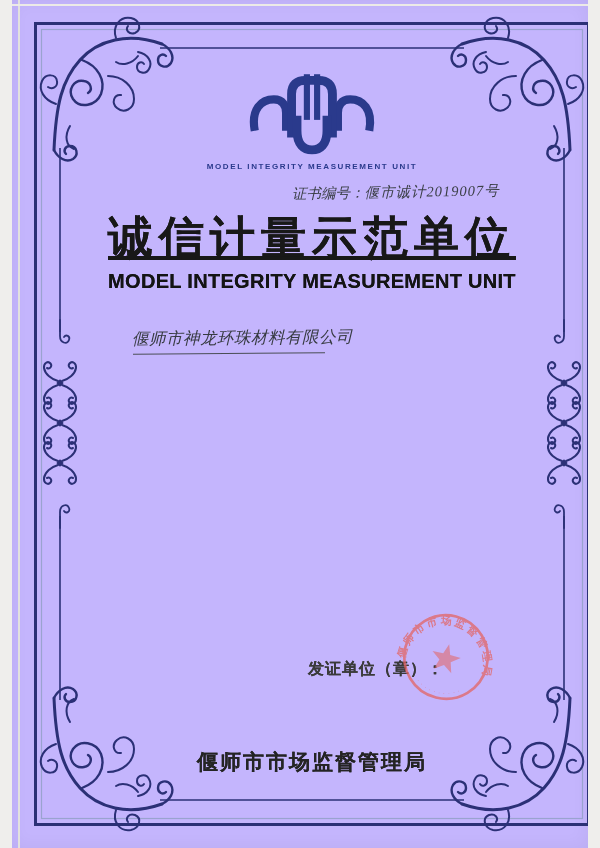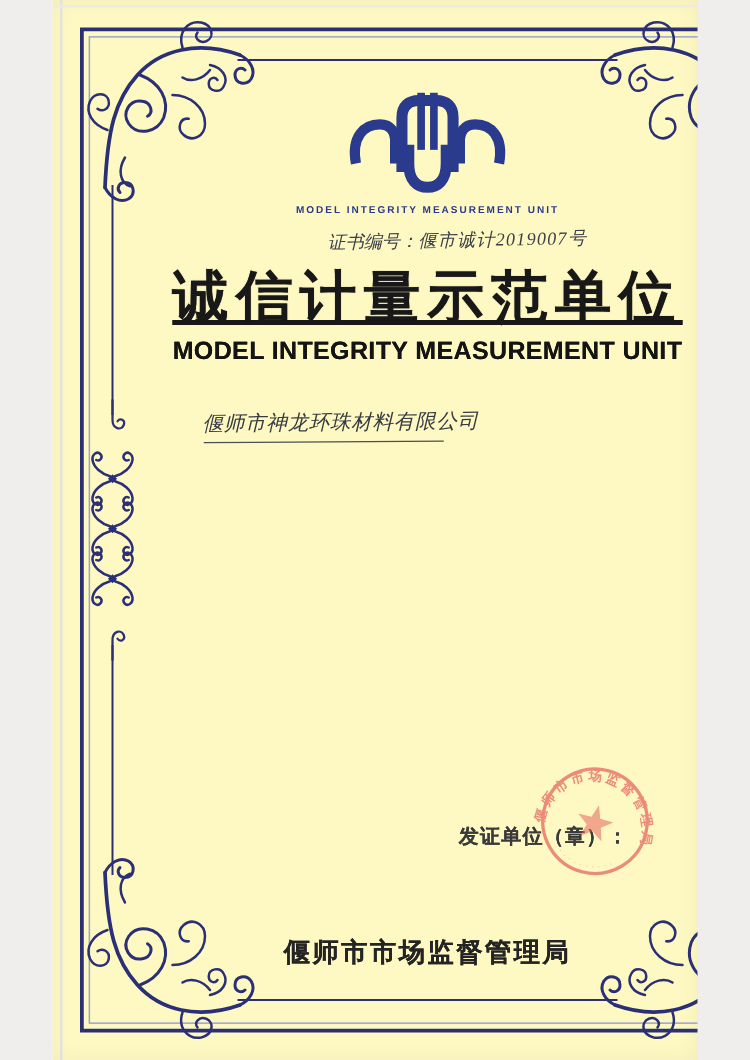--- a/index.html
+++ b/index.html
@@ -1,18 +1,18 @@
 <!DOCTYPE html>
 <html><head>
 <meta charset="utf-8">
 <style>
   html,body{margin:0;padding:0;background:#efeeec;}
   .page{
-    position:relative;width:516px;height:848px;margin:0 auto;
-    background:#fef9c3;overflow:hidden;
+    position:relative;width:576px;height:848px;margin:0 auto;
+    background:#c4b5fd;overflow:hidden;
     font-family:"Liberation Sans", sans-serif;
     box-shadow:inset 0 0 18px rgba(0,0,0,.05);
   }
   .scan-edge{position:absolute;left:6px;top:0;bottom:0;width:2px;background:#e2e1de;}
   .scan-edge-top{position:absolute;left:0;right:0;top:4px;height:2px;background:#eceae7;}
   .border-svg{position:absolute;left:0;top:0;}
 
   .logo-wrap{position:absolute;left:0;top:64px;width:600px;text-align:center;}
   .logo-caption{
     margin-top:2px;font-size:8px;font-weight:bold;letter-spacing:1.6px;
@@ -52,21 +52,21 @@
 
   .body-text{
     position:absolute;left:85px;top:378px;width:432px;
     font-size:19px;line-height:40px;color:#3d3d3d;
     text-align:justify;text-indent:2em;letter-spacing:.5px;
     text-shadow:0 0 .4px #3d3d3d;
   }
 
   .issuer-label{
     position:absolute;left:296px;top:659px;font-size:16px;color:#3a3a3a;
-    font-weight:bold;letter-spacing:1px;text-shadow:0 0 .3px #3a3a3a;margin-left:29px;
+    font-weight:bold;letter-spacing:1px;text-shadow:0 0 .3px #3a3a3a;
   }
   .seal{position:absolute;left:378px;top:601px;width:112px;height:112px;}
 
   .authority{
     position:absolute;left:0;top:748px;width:600px;text-align:center;
     font-size:21px;font-weight:bold;color:#242424;letter-spacing:2px;
     text-shadow:0 0 .5px #242424;
   }
 </style>
 </head>

